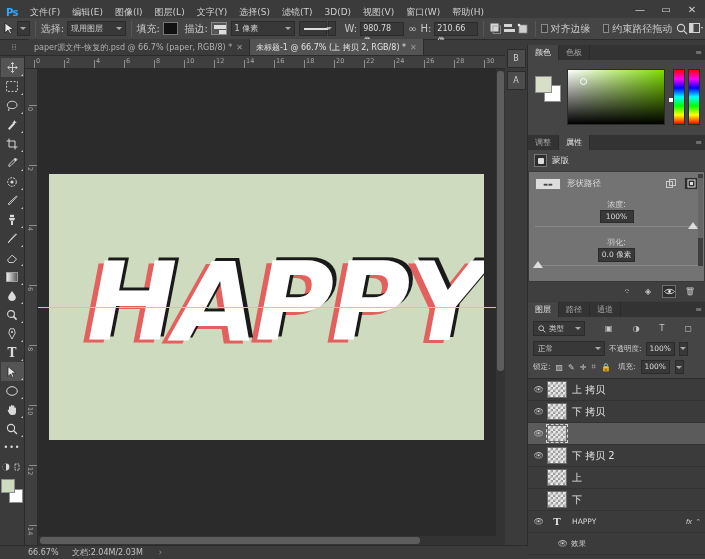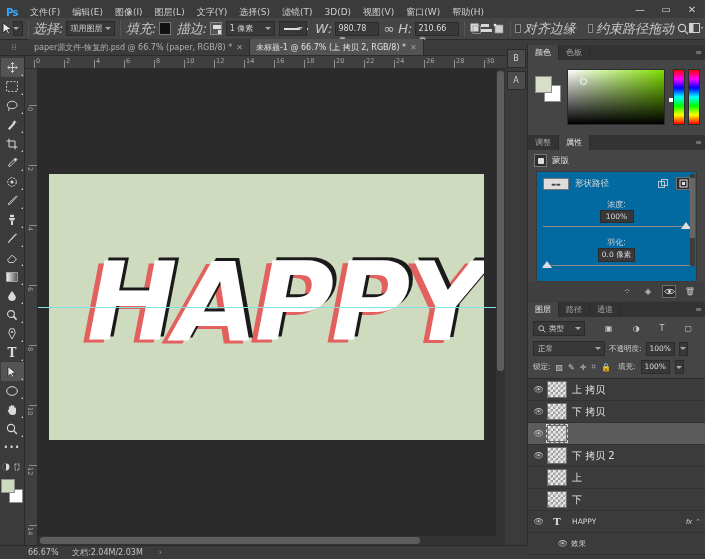--- a/index.html
+++ b/index.html
@@ -31,21 +31,21 @@
     color:#cfcfcf; font-size:10px; }
 
   
   .optionsbar {
     position:absolute; left:0; top:18px; width:705px; height:22px;
     background:#454545; display:flex; align-items:center; gap:0;
     border-bottom:1px solid #2b2b2b; padding-left:2px;
   }
   .opt-tool { width:22px; height:20px; display:flex; align-items:center; justify-content:center; }
   .opt-sep { width:1px; height:16px; background:#565656; margin:0 5px; }
-  .opt-label { font-size:13px; color:#c8c8c8; margin-right:3px; white-space:nowrap;font-style:italic; }
+  .opt-label { font-size:10px; color:#c8c8c8; margin-right:3px; white-space:nowrap; }
   .opt-select {
     height:15px; background:#383838; border:1px solid #2b2b2b; color:#cfcfcf;
     font-size:8px; padding:0 12px 0 3px; line-height:13px; position:relative; white-space:nowrap;
   }
   .opt-select .caret { position:absolute; right:3px; top:5px; width:0;height:0;
     border-left:3px solid transparent;border-right:3px solid transparent;border-top:3px solid #aaa;}
   .swatch-black { width:22px; height:13px; background:#111; border:1px solid #777; }
   .swatch-stroke { width:22px; height:13px; background:#555; border:1px solid #888; position:relative; overflow:hidden;}
   .swatch-stroke:after{content:"";position:absolute;left:2px;top:2px;width:12px;height:4px;background:#ddd;}
   .swatch-stroke:before{content:"";position:absolute;left:7px;top:7px;width:12px;height:4px;background:#ddd;}
@@ -187,21 +187,21 @@
   .cp-huemark{position:absolute;left:141px;top:38px;width:4px;height:4px;background:#fff;}
   .cp-right-strip{position:absolute;left:160px;top:9px;width:12px;height:56px;
     background:linear-gradient(to bottom,#ff0000,#ff00ff,#0000ff,#00ffff,#00ff00,#ffff00,#ff0000);border:1px solid #2b2b2b;}
 
   
   .proppanel { background:#454545; }
   .pp-header { display:flex;align-items:center;gap:5px;padding:4px 6px;font-size:8.5px;color:#dcdcdc;}
   .pp-maskicon{width:13px;height:13px;background:#2e2e2e;border:1px solid #777;display:flex;
     align-items:center;justify-content:center;}
   .pp-maskicon i{width:6px;height:6px;background:#ddd;border-radius:1px;display:block;}
-  .pp-body{background:#0369a1;margin:0 8px;border:1px solid #3a3a3a;padding:5px 6px;position:relative;}
+  .pp-body{background:#737373;margin:0 0;border:1px solid #3a3a3a;padding:5px 6px;position:relative;}
   .pp-row1{display:flex;align-items:center;gap:6px;margin-bottom:9px;}
   .pp-thumb{width:26px;height:12px;background:#ddd;border:1px solid #777;overflow:hidden;
      display:flex;align-items:center;justify-content:center;font-size:5px;color:#444;}
   .pp-row1 .name{font-size:8.5px;color:#dcdcdc;flex:1;}
   .pp-ic{width:14px;height:13px;display:flex;align-items:center;justify-content:center;}
   .pp-ic.boxed{background:#2e2e2e;border:1px solid #6e6e6e;}
   .slider-row{margin-bottom:10px;}
   .slider-top{display:flex;align-items:center;justify-content:space-between;margin-bottom:3px;flex-direction:column;}
   .slider-top .lbl{font-size:8px;color:#cfcfcf;}
   .slider-val{background:#383838;border:1px solid #2b2b2b;font-size:7.5px;color:#dcdcdc;

